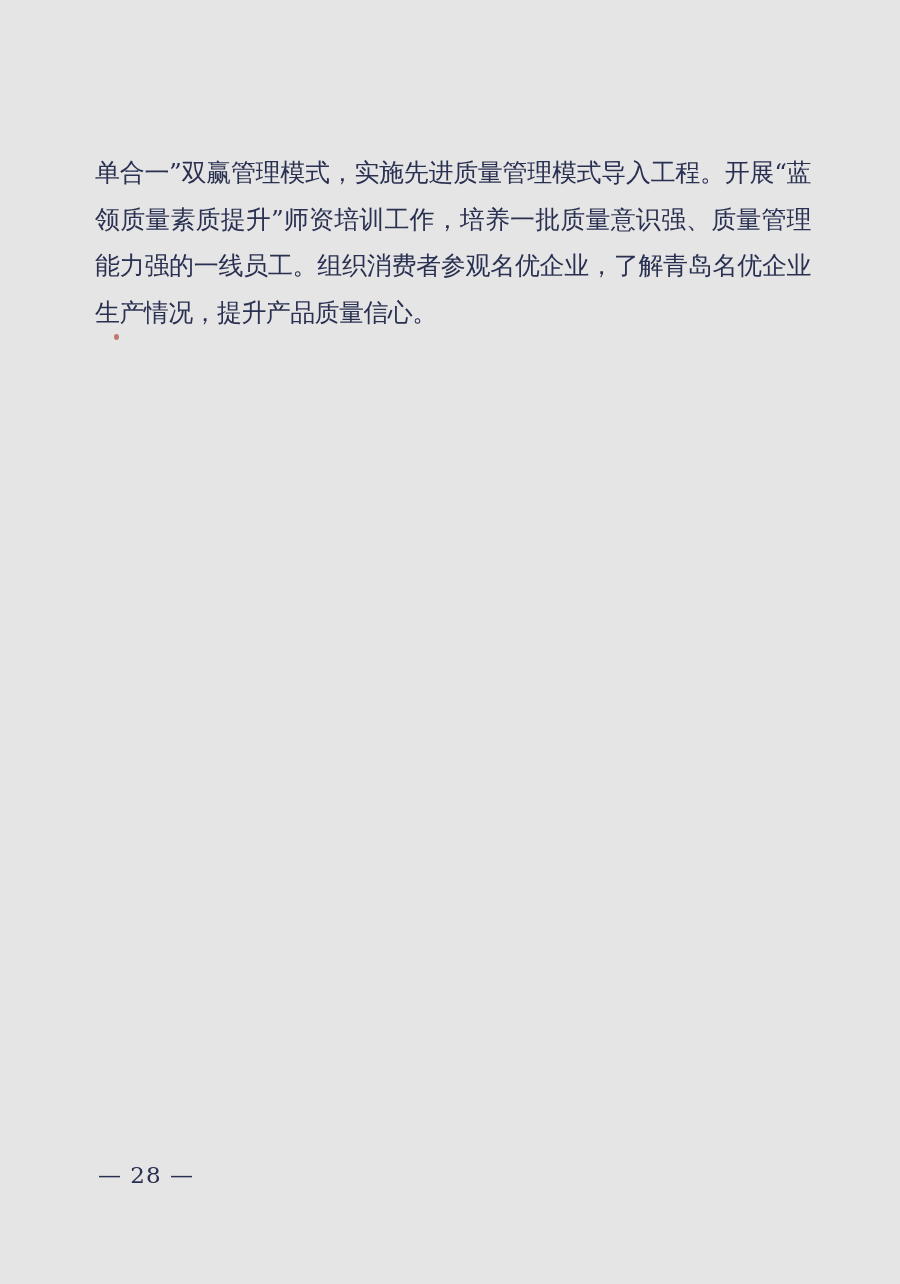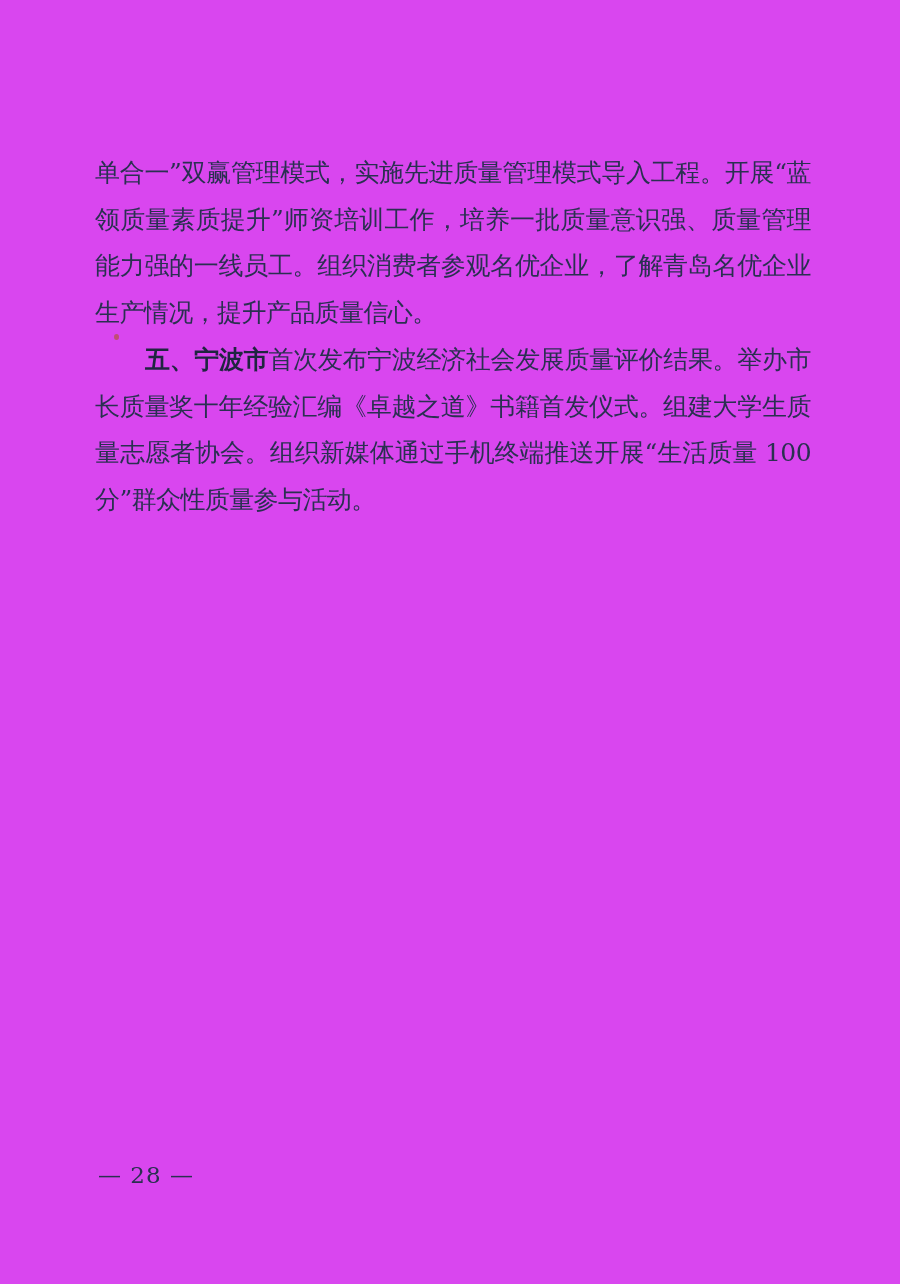--- a/index.html
+++ b/index.html
@@ -4,21 +4,21 @@
 <style>
   html, body {
     margin: 0;
     padding: 0;
     background: #ffffff;
   }
   .page {
     position: relative;
     width: 900px;
     height: 1284px;
-    background: #d946ef;
+    background: #e5e5e5;
     overflow: hidden;
   }
   .content {
     position: absolute;
     left: 95px;
     top: 150px;
     width: 716px;
     color: #2a3051;
     font-family: "DejaVu Serif", "Liberation Serif", serif;
     font-size: 25px;
@@ -61,21 +61,20 @@
 </style>
 </head>
 <body>
 
 <div class="page">
 
   <div class="content">
 
     <p><span>单合一”双赢管理模式，实施先进质量管理模式导入工程。开展“蓝领质量素质提升”师资培训工作，培养一批质量意识强、质量管理能力强的一线员工。组织消费者参观名优企业，了解青岛名优企业生产情况，提升产品质量信心。</span></p>
 
-    <p class="indent"><span class="lead">五、宁波市</span><span>首次发布宁波经济社会发展质量评价结果。举办市长质量奖十年经验汇编《卓越之道》书籍首发仪式。组建大学生质量志愿者协会。组织新媒体通过手机终端推送开展“生活质量 100 分”群众性质量参与活动。</span></p>
 
 
 
 
   </div>
 
   <div class="page-number">— 28 —</div>
 
   <div class="scan-artifact"></div>
 

